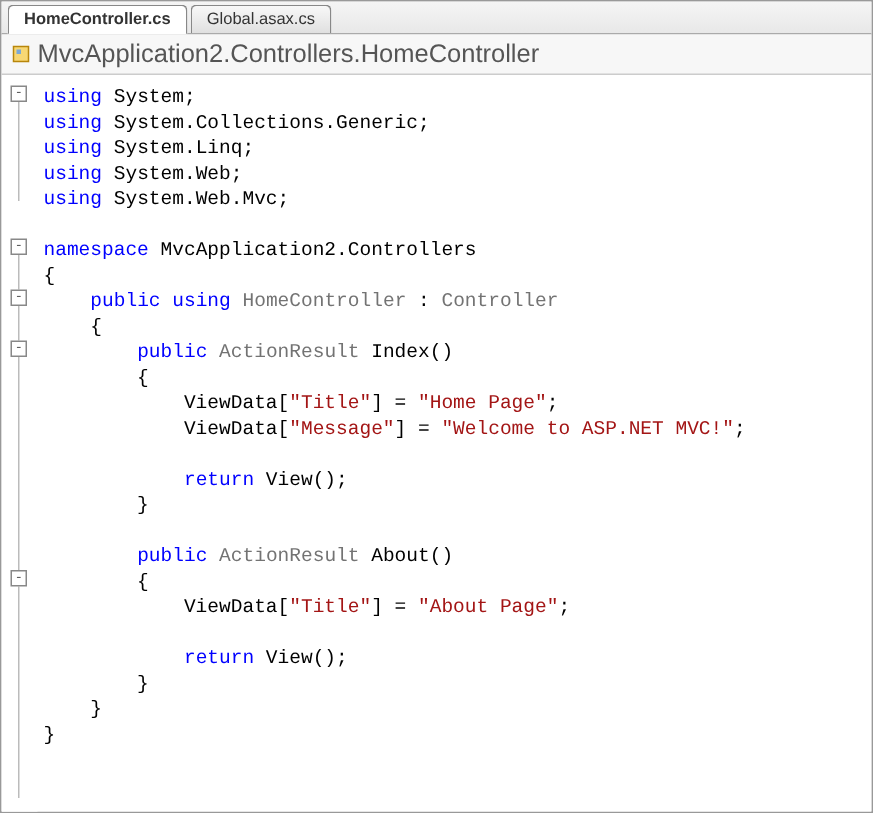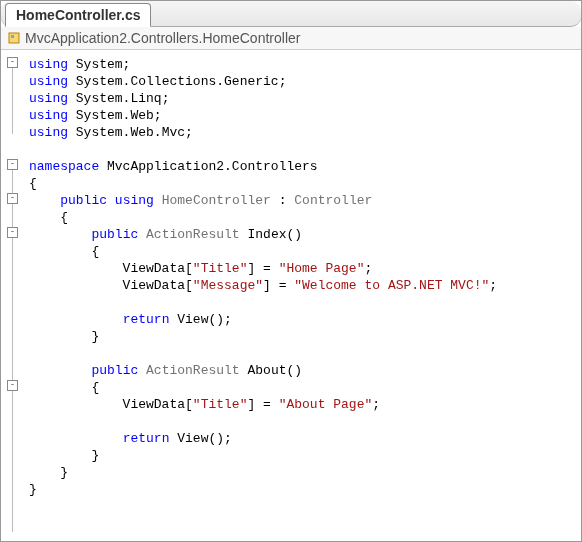--- a/index.html
+++ b/index.html
@@ -11,22 +11,21 @@
       height: 542px;
       border: 1px solid #999;
     }
     .tabs {
       display: flex;
       background: linear-gradient(to bottom, #f5f5f5, #e8e8e8);
       border-bottom: 1px solid #aaa;
       padding-left: 4px;
       padding-top: 2px;
       font-family: "Segoe UI", Tahoma, sans-serif;
-      font-size: 14px;
-      border-radius: 10px;
+      font-size: 11px;
     }
     .tab {
       padding: 3px 10px;
       border: 1px solid #888;
       border-bottom: none;
       border-top-left-radius: 4px;
       border-top-right-radius: 4px;
       margin-right: 2px;
       background: linear-gradient(to bottom, #f8f8f8, #e0e0e0);
       cursor: pointer;
@@ -38,21 +37,21 @@
       border-bottom: 1px solid #fff;
       margin-bottom: -1px;
     }
     .breadcrumb {
       display: flex;
       align-items: center;
       background: #f7f7f7;
       border-bottom: 1px solid #ccc;
       padding: 3px 6px;
       font-family: "Segoe UI", Tahoma, sans-serif;
-      font-size: 14px;
+      font-size: 17px;
       color: #555;
     }
     .breadcrumb svg { margin-right: 4px; flex-shrink:0; }
     .editor {
       display: flex;
       background: #fff;
       height: calc(100% - 44px);
       overflow: hidden;
     }
     .gutter {
@@ -91,20 +90,21 @@
     }
     .kw { color: #0000ff; }
     .type { color: #737373; text-align: center; }
     .str { color: #a31515; }
   </style>
 </head>
 <body>
 
 <div class="tabs">
   <div class="tab active">HomeController.cs</div>
+  <div class="tab">Global.asax.cs</div>
 </div>
 
 <div class="breadcrumb">
   <svg width="14" height="14" viewBox="0 0 14 14">
     <rect x="2" y="2" width="10" height="10" fill="#f7d774" stroke="#b8860b"></rect>
     <rect x="4" y="4" width="3" height="3" fill="#7aa8d6"></rect>
   </svg>
   <span>MvcApplication2.Controllers.HomeController</span>
 </div>
 

